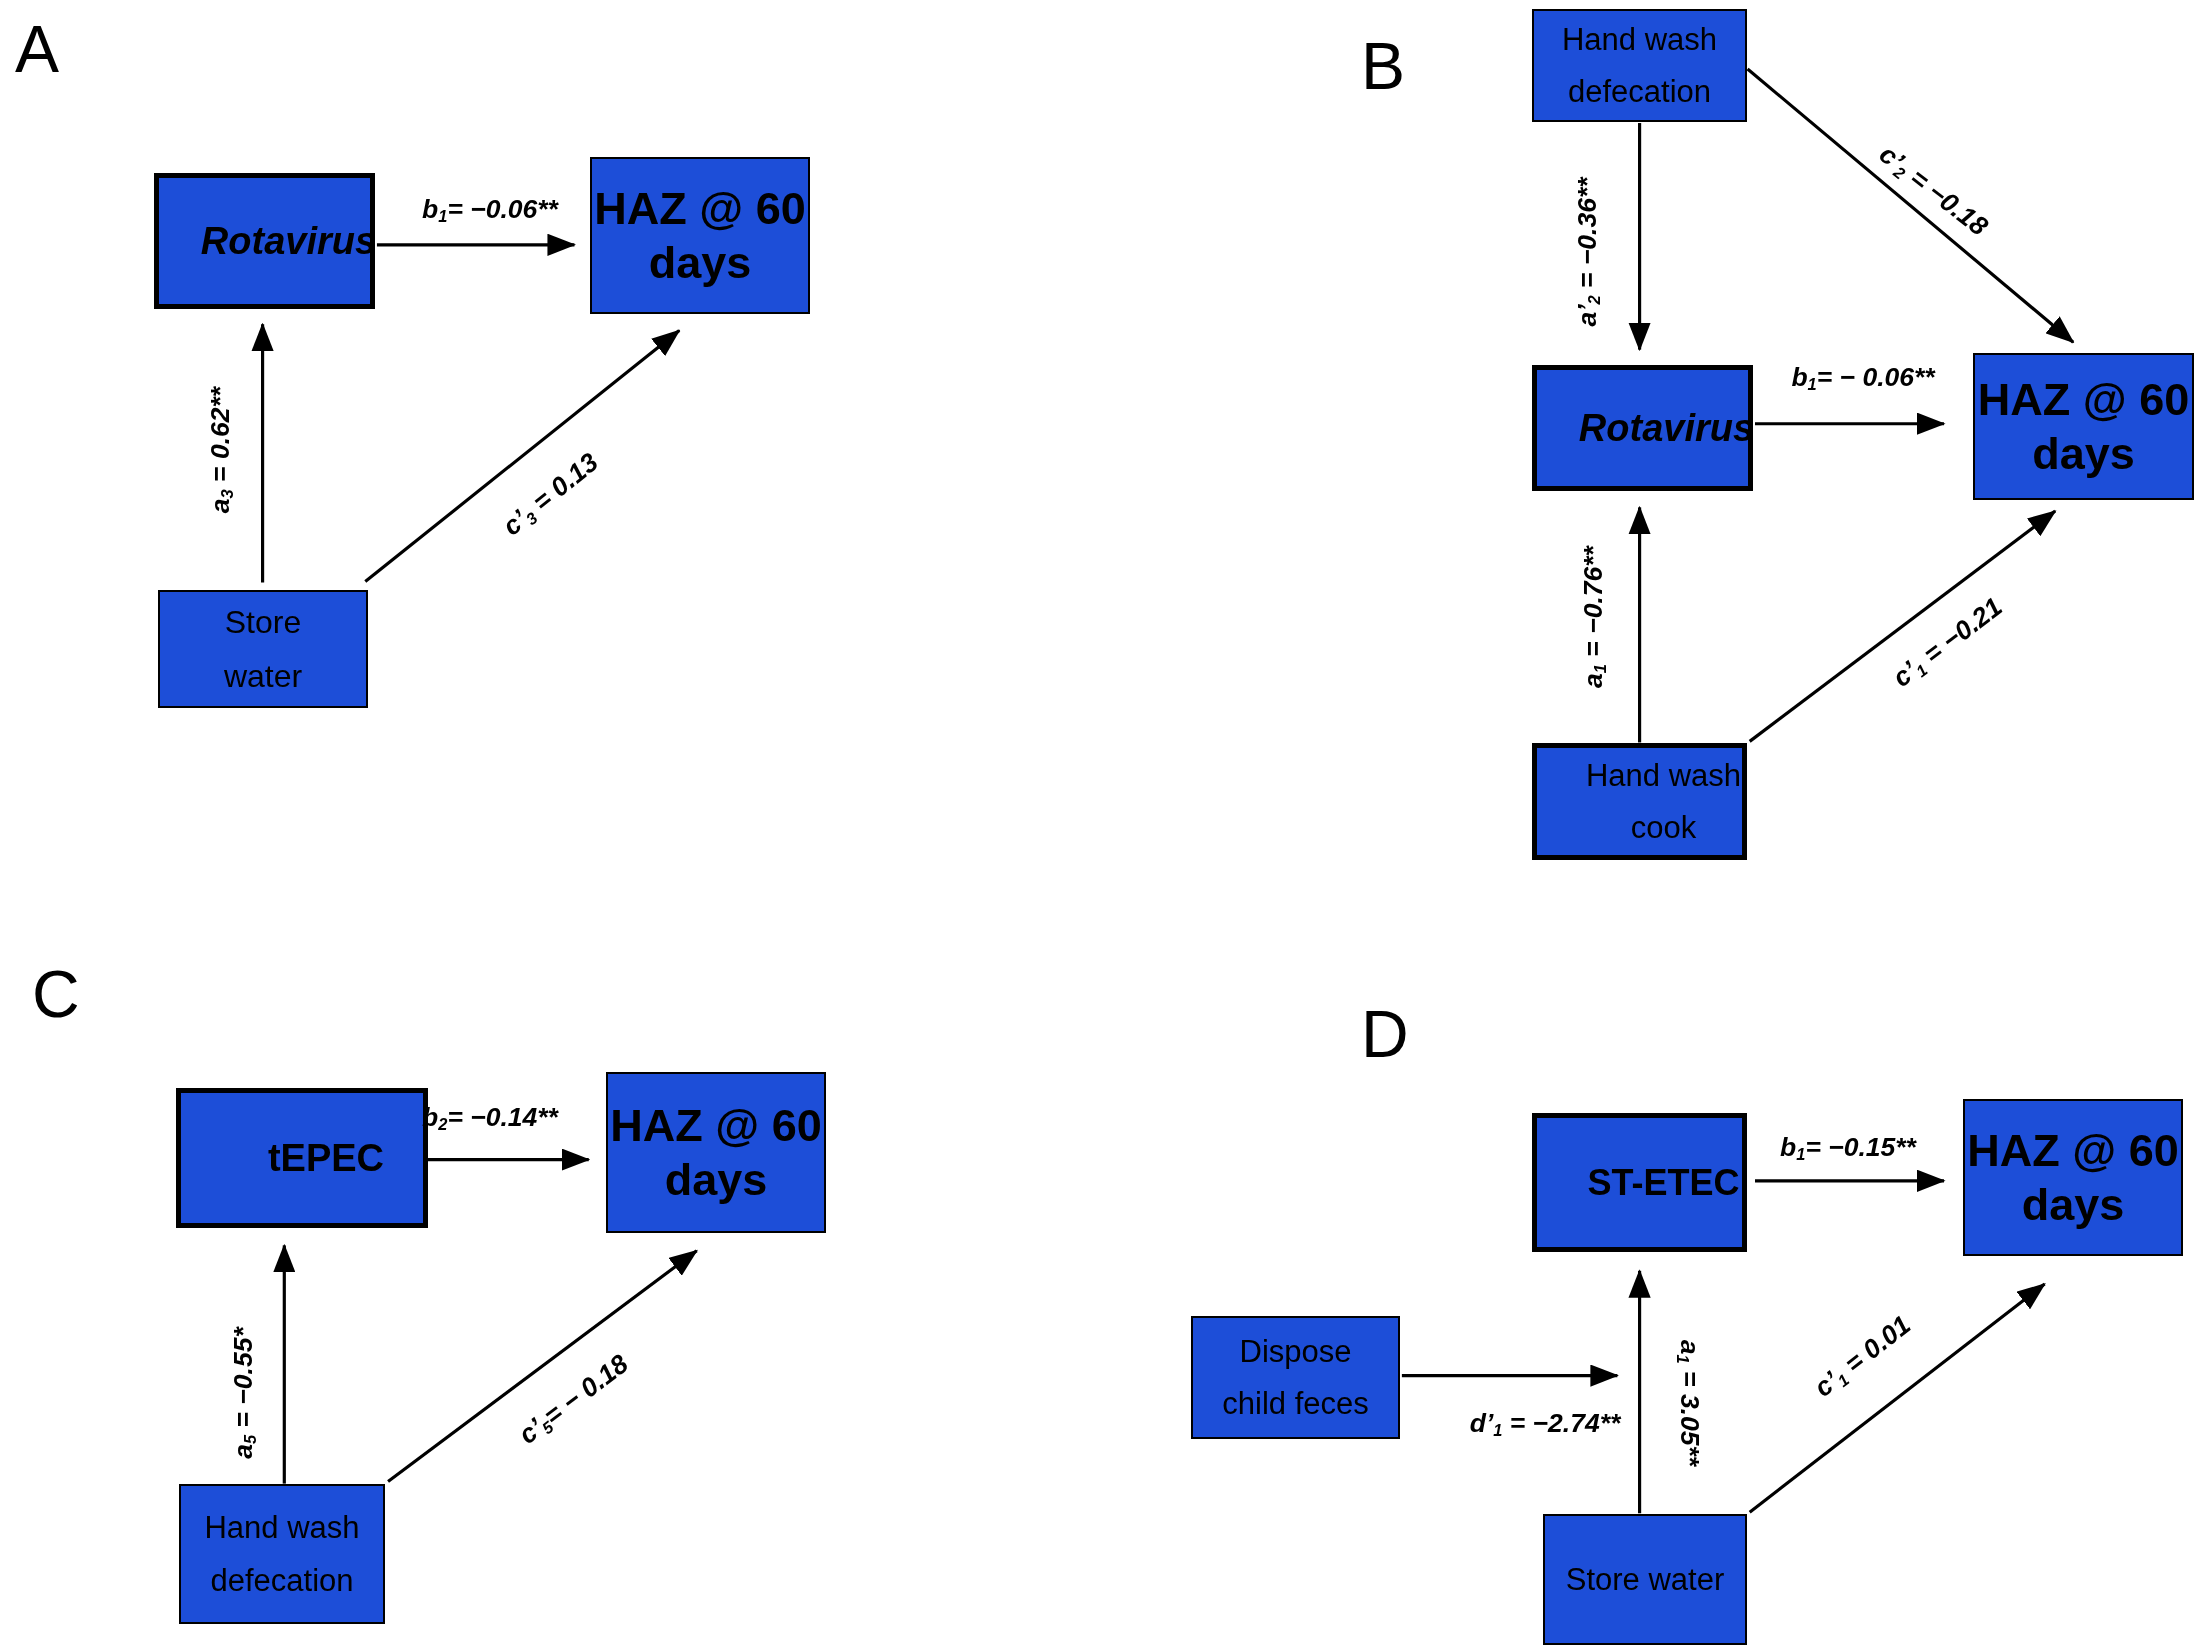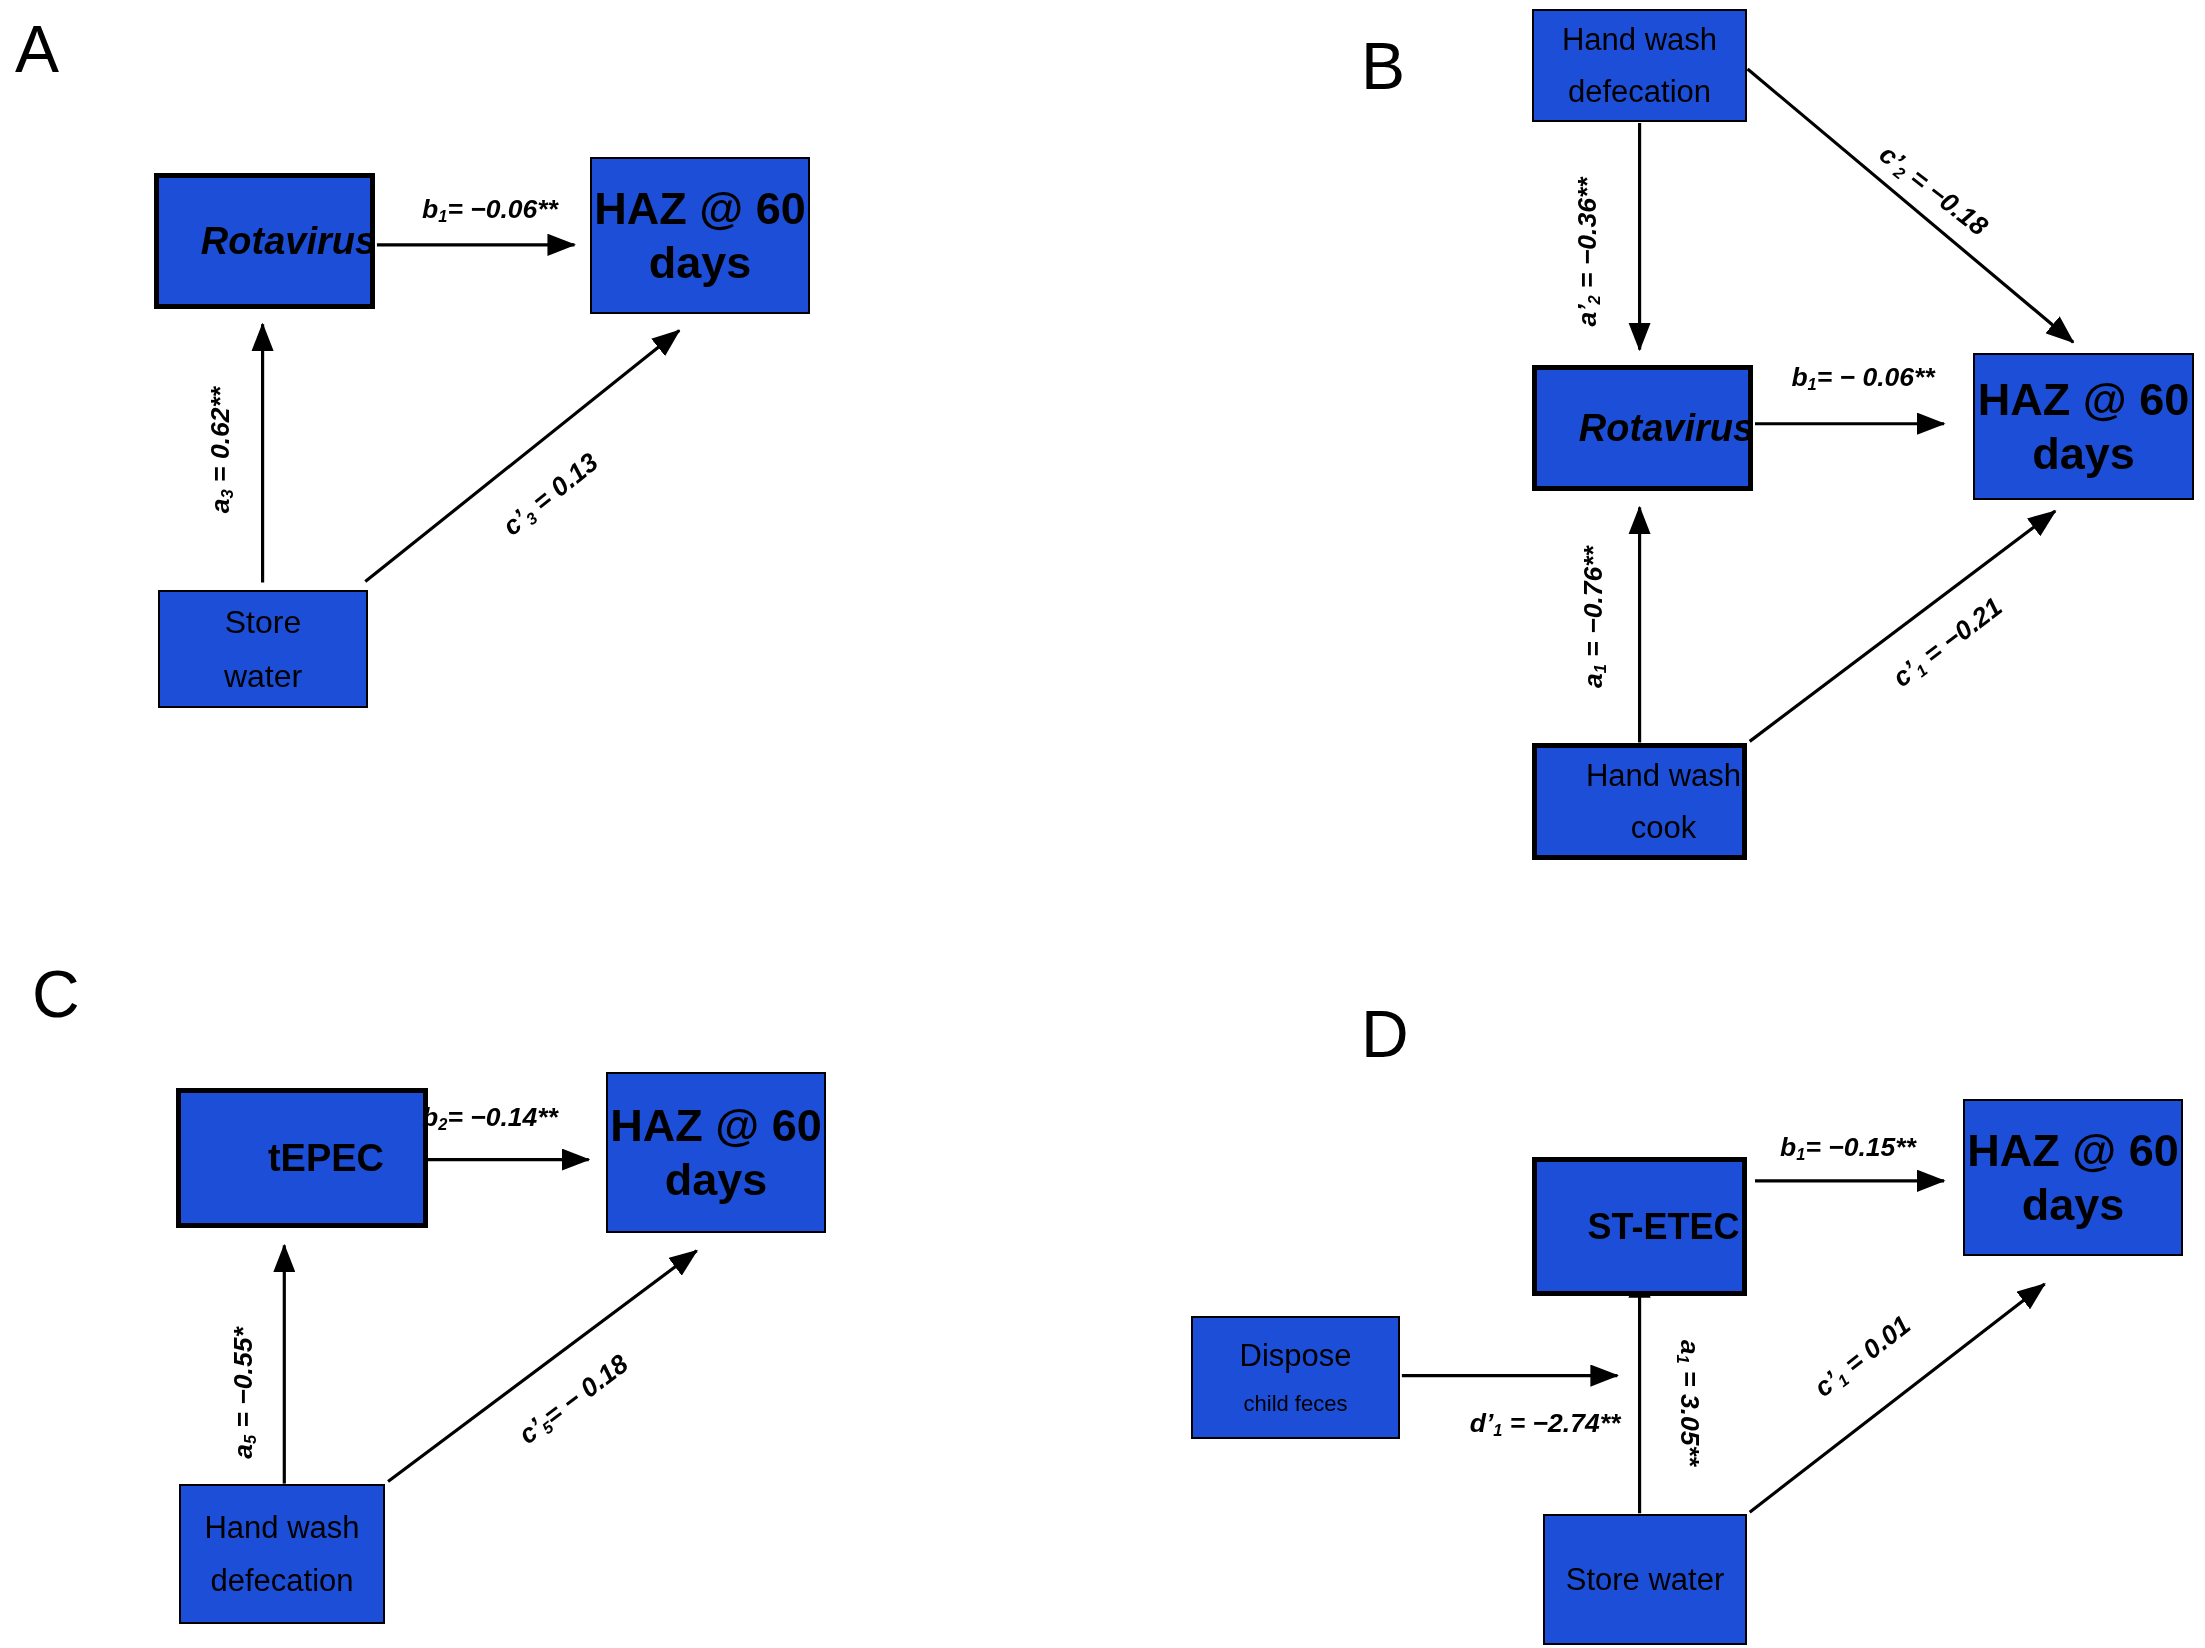--- a/index.html
+++ b/index.html
@@ -143,32 +143,32 @@
       <span>a</span><sub>5</sub><span> = −0.55*</span>
     </div>
     <div class="plabel" style="left:574px;top:1400px;transform:translate(-50%,-50%) rotate(-37deg);">
       <span>c’</span><sub>5</sub><span>= − 0.18</span>
     </div>
   </div>
 
   <div>
     <div class="pletter" style="left:1361px;top:1001px;position:absolute;">D</div>
 
-    <div class="box thick" style="left:1532px;top:1113px;width:215px;height:139px;margin-top:44px;">
+    <div class="box thick" style="left:1532px;top:1113px;width:215px;height:139px;">
       <span class="med" style="font-size:36px;">ST-ETEC</span>
     </div>
 
     <div class="box out" style="left:1963px;top:1099px;width:220px;height:157px;">
       <span class="ln">HAZ @ 60</span>
       <span class="ln">days</span>
     </div>
 
     <div class="box gap2" style="left:1191px;top:1316px;width:209px;height:123px;">
       <span class="ln" style="font-size:31px;">Dispose</span>
-      <span class="ln" style="font-size:22px;">child feces</span>
+      <span class="ln" style="font-size:31px;">child feces</span>
     </div>
 
     <div class="box" style="left:1543px;top:1514px;width:204px;height:131px;">
       <span class="ln" style="font-size:31px;">Store water</span>
     </div>
 
     <div class="plabel" style="left:1848px;top:1148px;transform:translate(-50%,-50%);">
       <span>b</span><sub>1</sub><span>= −0.15**</span>
     </div>
     <div class="plabel" style="left:1533px;top:1424px;transform:translate(-50%,-50%);margin-left:12px;">

